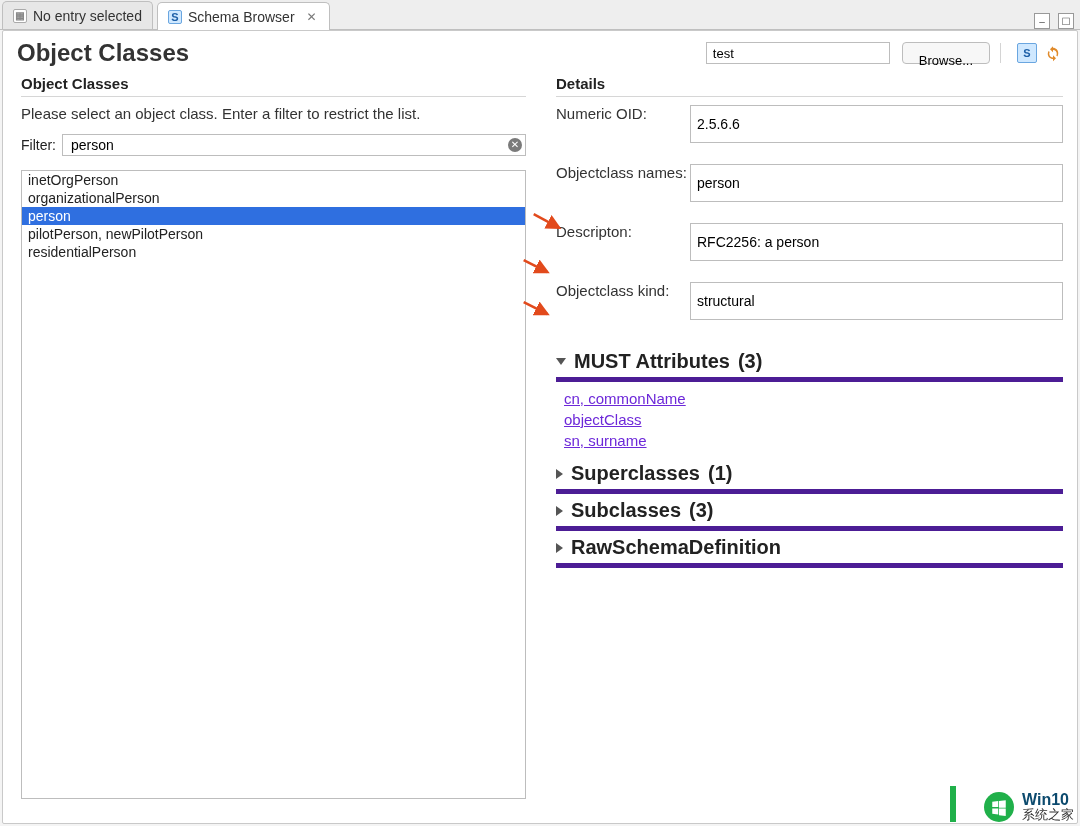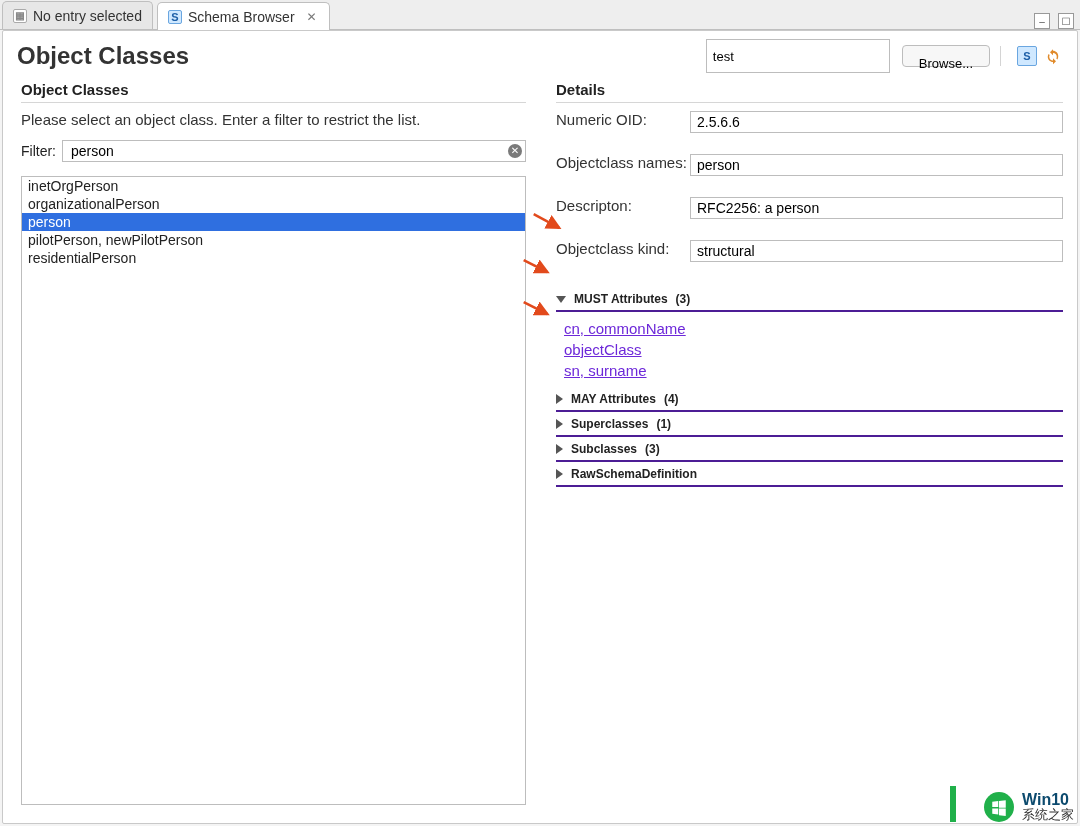--- a/index.html
+++ b/index.html
@@ -91,21 +91,21 @@
   .title-row h1 {
     margin: 0;
     font-size: 24px;
     font-weight: 700;
     color: #333;
     flex: 0 0 auto;
   }
   .title-row .spacer { flex: 1; }
   .search-box {
     width: 184px;
-    height: 34px;
+    height: 22px;
     border: 1px solid #bdbdbd;
     padding: 2px 6px;
     font-size: 13px;
     background: #fff;
     margin-right: 12px;
   }
   .browse-btn {
     height: 22px;
     padding: 10px 16px;
     font-size: 13px;
@@ -200,37 +200,37 @@
     display: flex; 
     margin-bottom: 21px;
   }
   .field-row .lbl {
     flex: 0 0 134px;
     font-size: 15px;
     color: #333;
   }
   .field-row .val {
     flex: 1;
-    height: 22px;
+    height: 38px;
     border: 1px solid #bdbdbd;
     padding: 2px 6px;
     font-size: 14px;
     background: #fff;
   }
 
   .accordion {
     margin-top: 4px;
   }
   .acc-head {
     display: flex; align-items: center;
     gap: 8px;
     font-weight: 700;
-    font-size: 12px;
+    font-size: 20px;
     padding: 5px 0 4px 0;
-    border-bottom: 2px solid #4c1d95;
+    border-bottom: 5px solid #4c1d95;
     cursor: pointer;
   }
   .tri {
     width: 0; height: 0;
     border-style: solid;
   }
   .tri.right {
     border-width: 5px 0 5px 7px;
     border-color: transparent transparent transparent #555;
   }
@@ -368,25 +368,20 @@
           <span>MUST Attributes</span>
           <span class="acc-count">(3)</span>
         </div>
         <div class="acc-body" id="must-links">
             <a class="attr-link">cn, commonName</a>
             <a class="attr-link">objectClass</a>
             <a class="attr-link">sn, surname</a>
           </div>
 
         <div id="other-sections">
-            <div class="acc-head">
-              <span class="tri right"></span>
-              <span>MAY Attributes</span>
-              <span class="acc-count">(4)</span>
-            </div>
             <div class="acc-head">
               <span class="tri right"></span>
               <span>Superclasses</span>
               <span class="acc-count">(1)</span>
             </div>
             <div class="acc-head">
               <span class="tri right"></span>
               <span>Subclasses</span>
               <span class="acc-count">(3)</span>
             </div>

